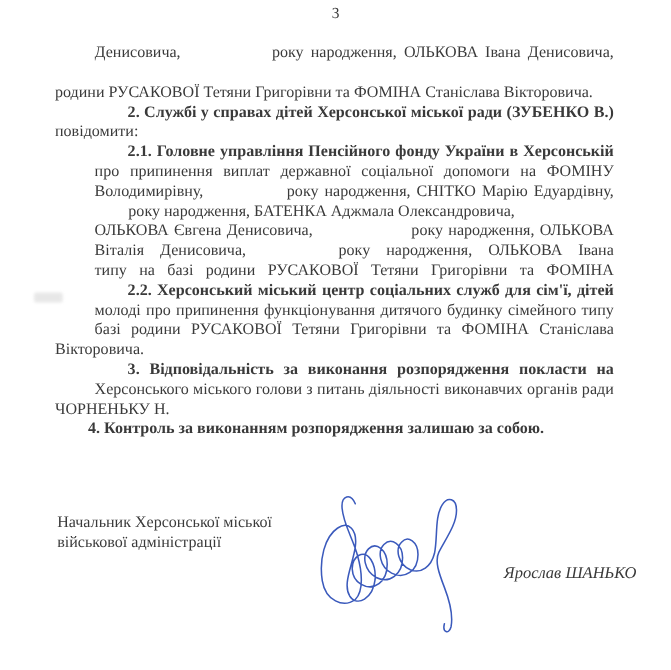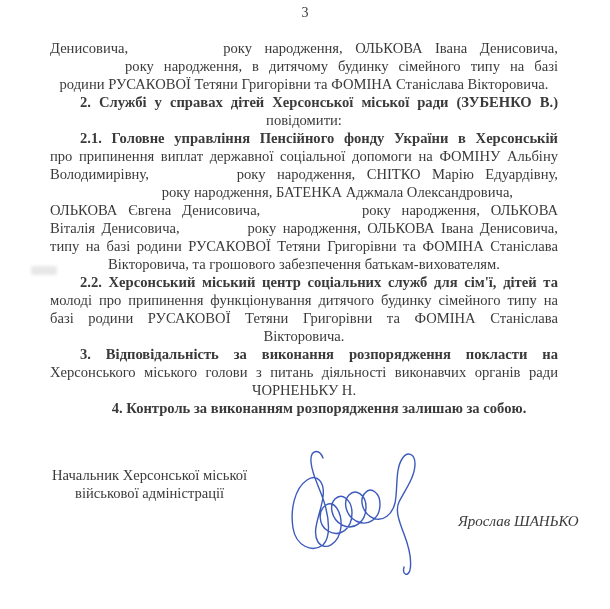--- a/index.html
+++ b/index.html
@@ -12,22 +12,22 @@
     color: var(--text-color, #3a3a3a);
   }
   .page-number {
     position: absolute; top: 5px; left: 0; width: 610px;
     text-align: center; font-size: 14px; height: 18px;
   }
   .doc-text {
     position: absolute; top: 39px; left: 50px; width: 508px;
     font-size: 14.6px; line-height: 18px;
   }
-  .line { height: 18px; overflow: hidden; text-align: center; }
-  .line.j { text-align: justify; text-align-last: justify; }
+  .line { height: 18px; overflow: hidden; text-align: left; }
+  .line.j { text-align: justify; text-align-last: justify; margin-left: 36px; }
   .line.j::after { content: ""; display: inline-block; width: 100%; height: 0; }
   .line.indent { padding-left: 30px; font-weight: bold; }
   .gap { display: inline-block; height: 1px; vertical-align: baseline; }
   .smudge {
     position: absolute; left: 31px; top: 266px; width: 26px; height: 9px;
     background: #bdbdbd; opacity: 0.35; filter: blur(1.5px); border-radius: 2px;
   }
   .signoff-left {
     position: absolute; top: 466px; left: 52px;
     font-size: 14.6px; line-height: 18px;
@@ -46,32 +46,31 @@
     stroke-linecap: round; stroke-linejoin: round;
   }
 </style>
 </head>
 <body style="--text-color: #3a3a3a; --sig-color: #3b5abc;">
 
 <div class="page-number">3</div>
 
 <div class="doc-text" id="doc-text">
     <div class="line j"><span>Денисовича,</span> <span class="gap" style="width: 70px;"></span> <span>року народження, ОЛЬКОВА Івана Денисовича,</span> </div>
-    <div class="line j"><span class="gap" style="width: 65px;"></span> <span>року народження, в дитячому будинку сімейного типу на базі</span> </div>
+    <div class="line j"><span class="gap" style="width: 65px;"></span>  </div>
     <div class="line"><span>родини РУСАКОВОЇ Тетяни Григорівни та ФОМІНА Станіслава Вікторовича.</span> </div>
     <div class="line j indent"><span>2. Службі у справах дітей Херсонської міської ради (ЗУБЕНКО В.)</span> </div>
     <div class="line"><span>повідомити:</span> </div>
     <div class="line j indent"><span>2.1. Головне управління Пенсійного фонду України в Херсонській області</span> </div>
     <div class="line j"><span>про припинення виплат державної соціальної допомоги на ФОМІНУ Альбіну</span> </div>
     <div class="line j"><span>Володимирівну,</span> <span class="gap" style="width: 65px;"></span> <span>року народження, СНІТКО Марію Едуардівну,</span> </div>
     <div class="line"><span class="gap" style="width: 63px;"></span> <span>року народження, БАТЕНКА Аджмала Олександровича,</span> </div>
     <div class="line j"><span>ОЛЬКОВА Євгена Денисовича,</span> <span class="gap" style="width: 80px;"></span> <span>року народження, ОЛЬКОВА</span> </div>
     <div class="line j"><span>Віталія Денисовича,</span> <span class="gap" style="width: 55px;"></span> <span>року народження, ОЛЬКОВА Івана Денисовича,</span> </div>
     <div class="line j"><span>типу на базі родини РУСАКОВОЇ Тетяни Григорівни та ФОМІНА Станіслава</span> </div>
-    <div class="line"><span>Вікторовича, та грошового забезпечення батькам-вихователям.</span> </div>
     <div class="line j indent"><span>2.2. Херсонський міський центр соціальних служб для сім'ї, дітей та</span> </div>
     <div class="line j"><span>молоді про припинення функціонування дитячого будинку сімейного типу на</span> </div>
     <div class="line j"><span>базі родини РУСАКОВОЇ Тетяни Григорівни та ФОМІНА Станіслава</span> </div>
     <div class="line"><span>Вікторовича.</span> </div>
     <div class="line j indent"><span>3. Відповідальність за виконання розпорядження покласти на заступника</span> </div>
     <div class="line j"><span>Херсонського міського голови з питань діяльності виконавчих органів ради</span> </div>
     <div class="line"><span>ЧОРНЕНЬКУ Н.</span> </div>
     <div class="line indent"><span>4. Контроль за виконанням розпорядження залишаю за собою.</span> </div>
   </div>
 

